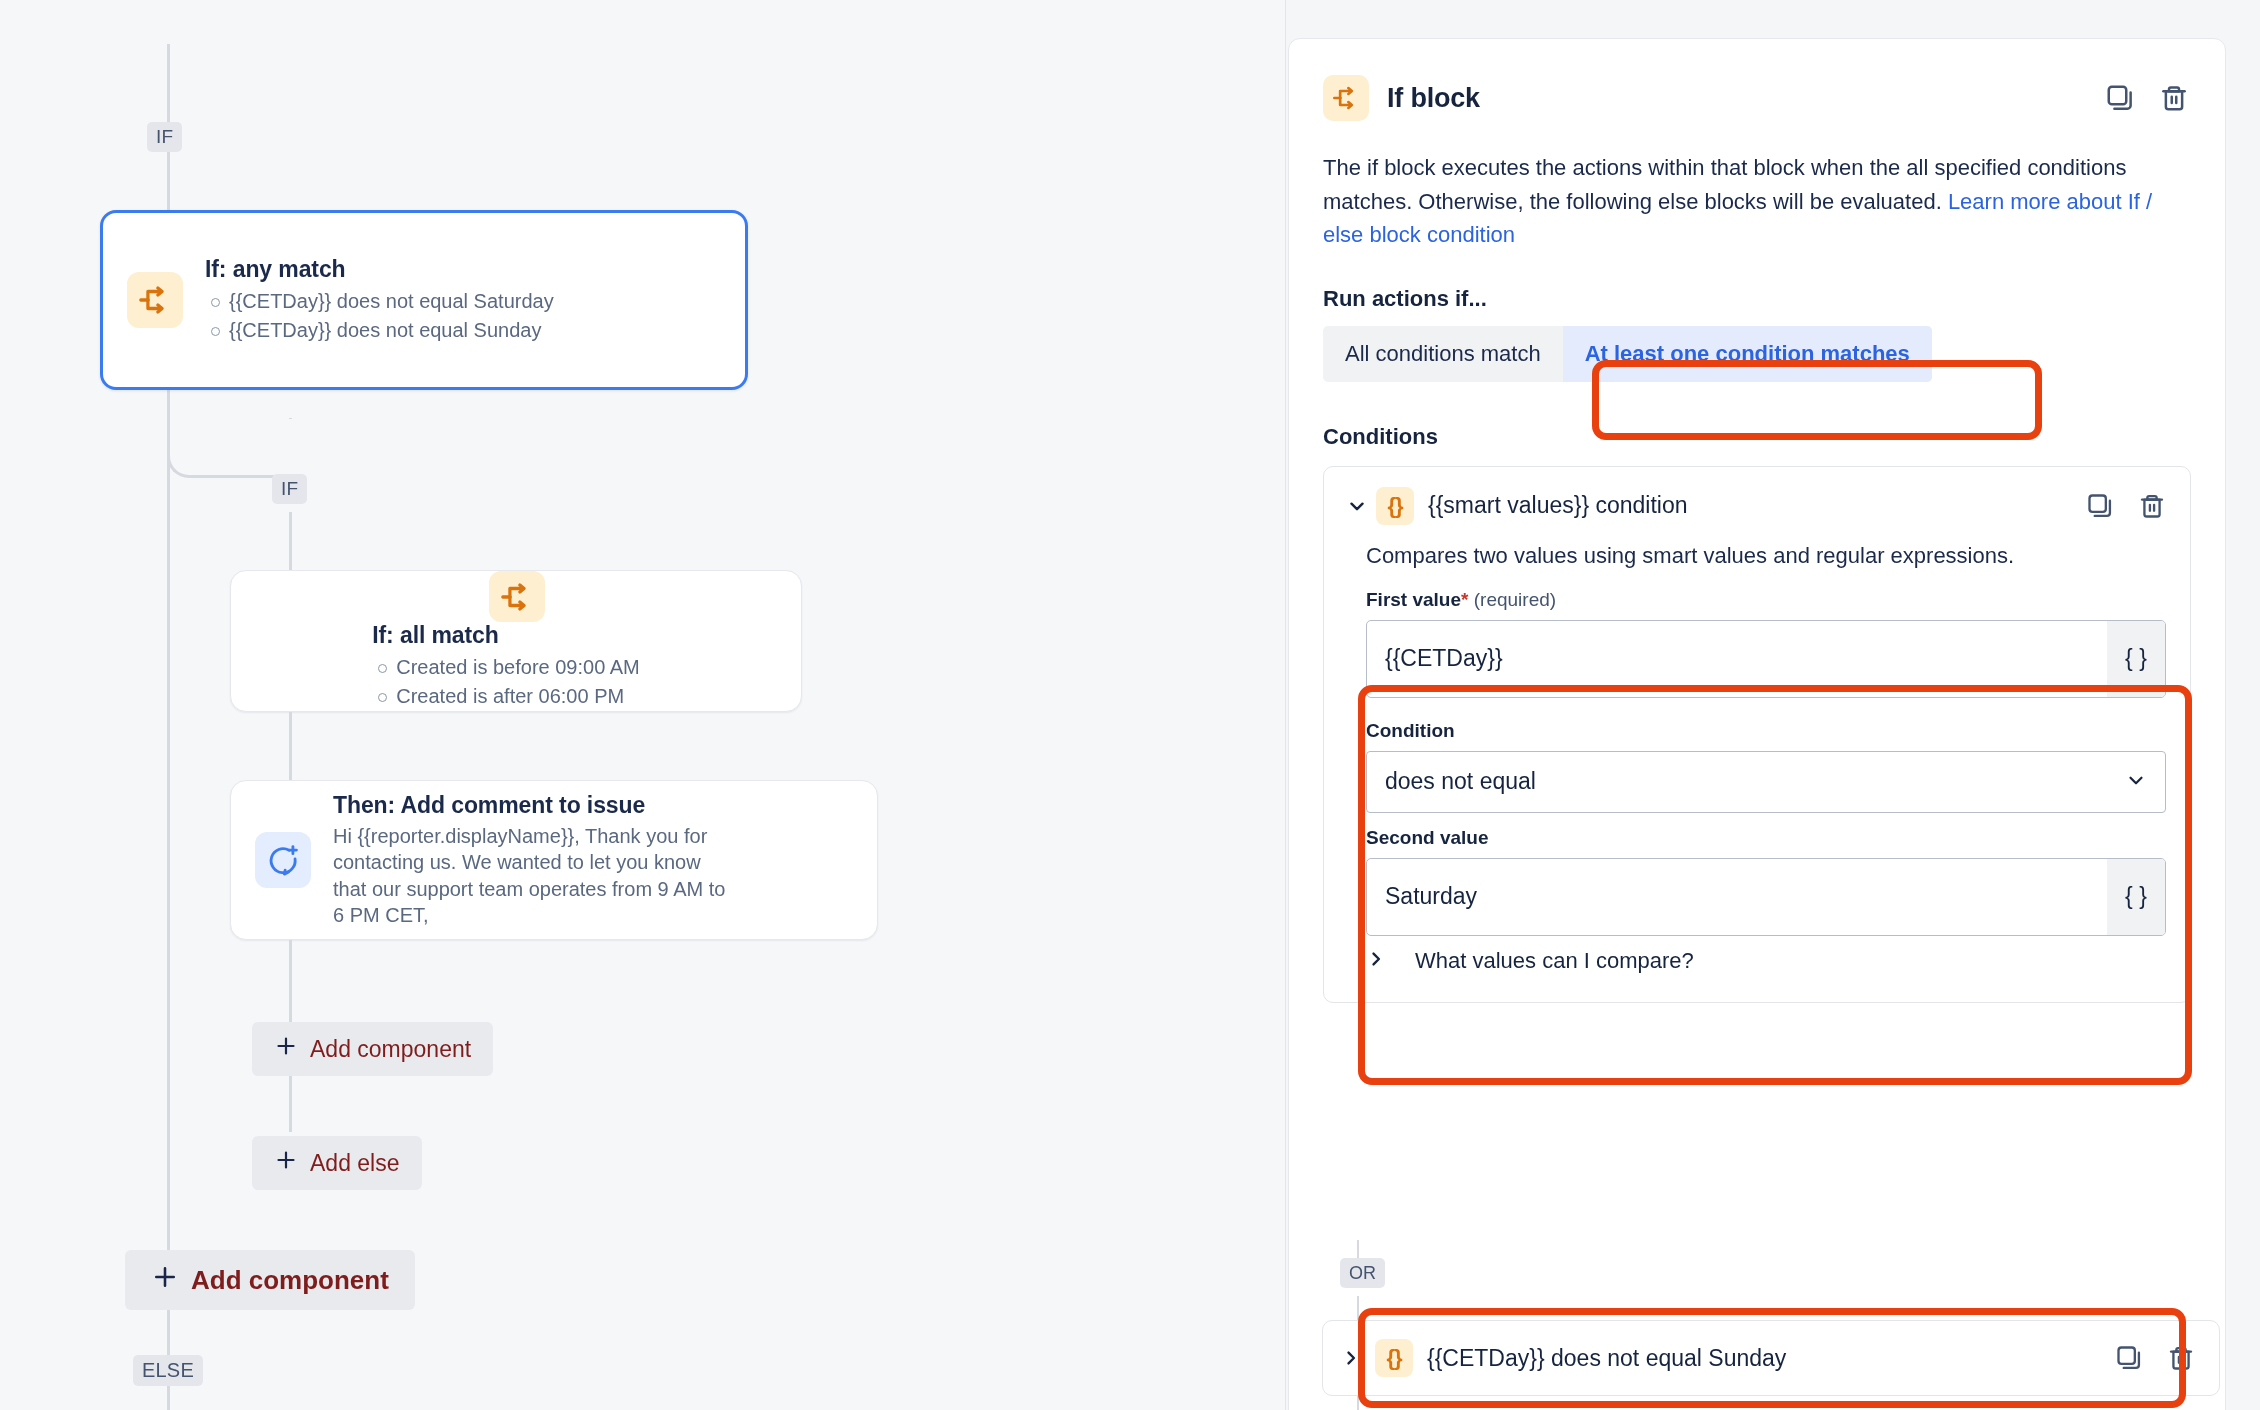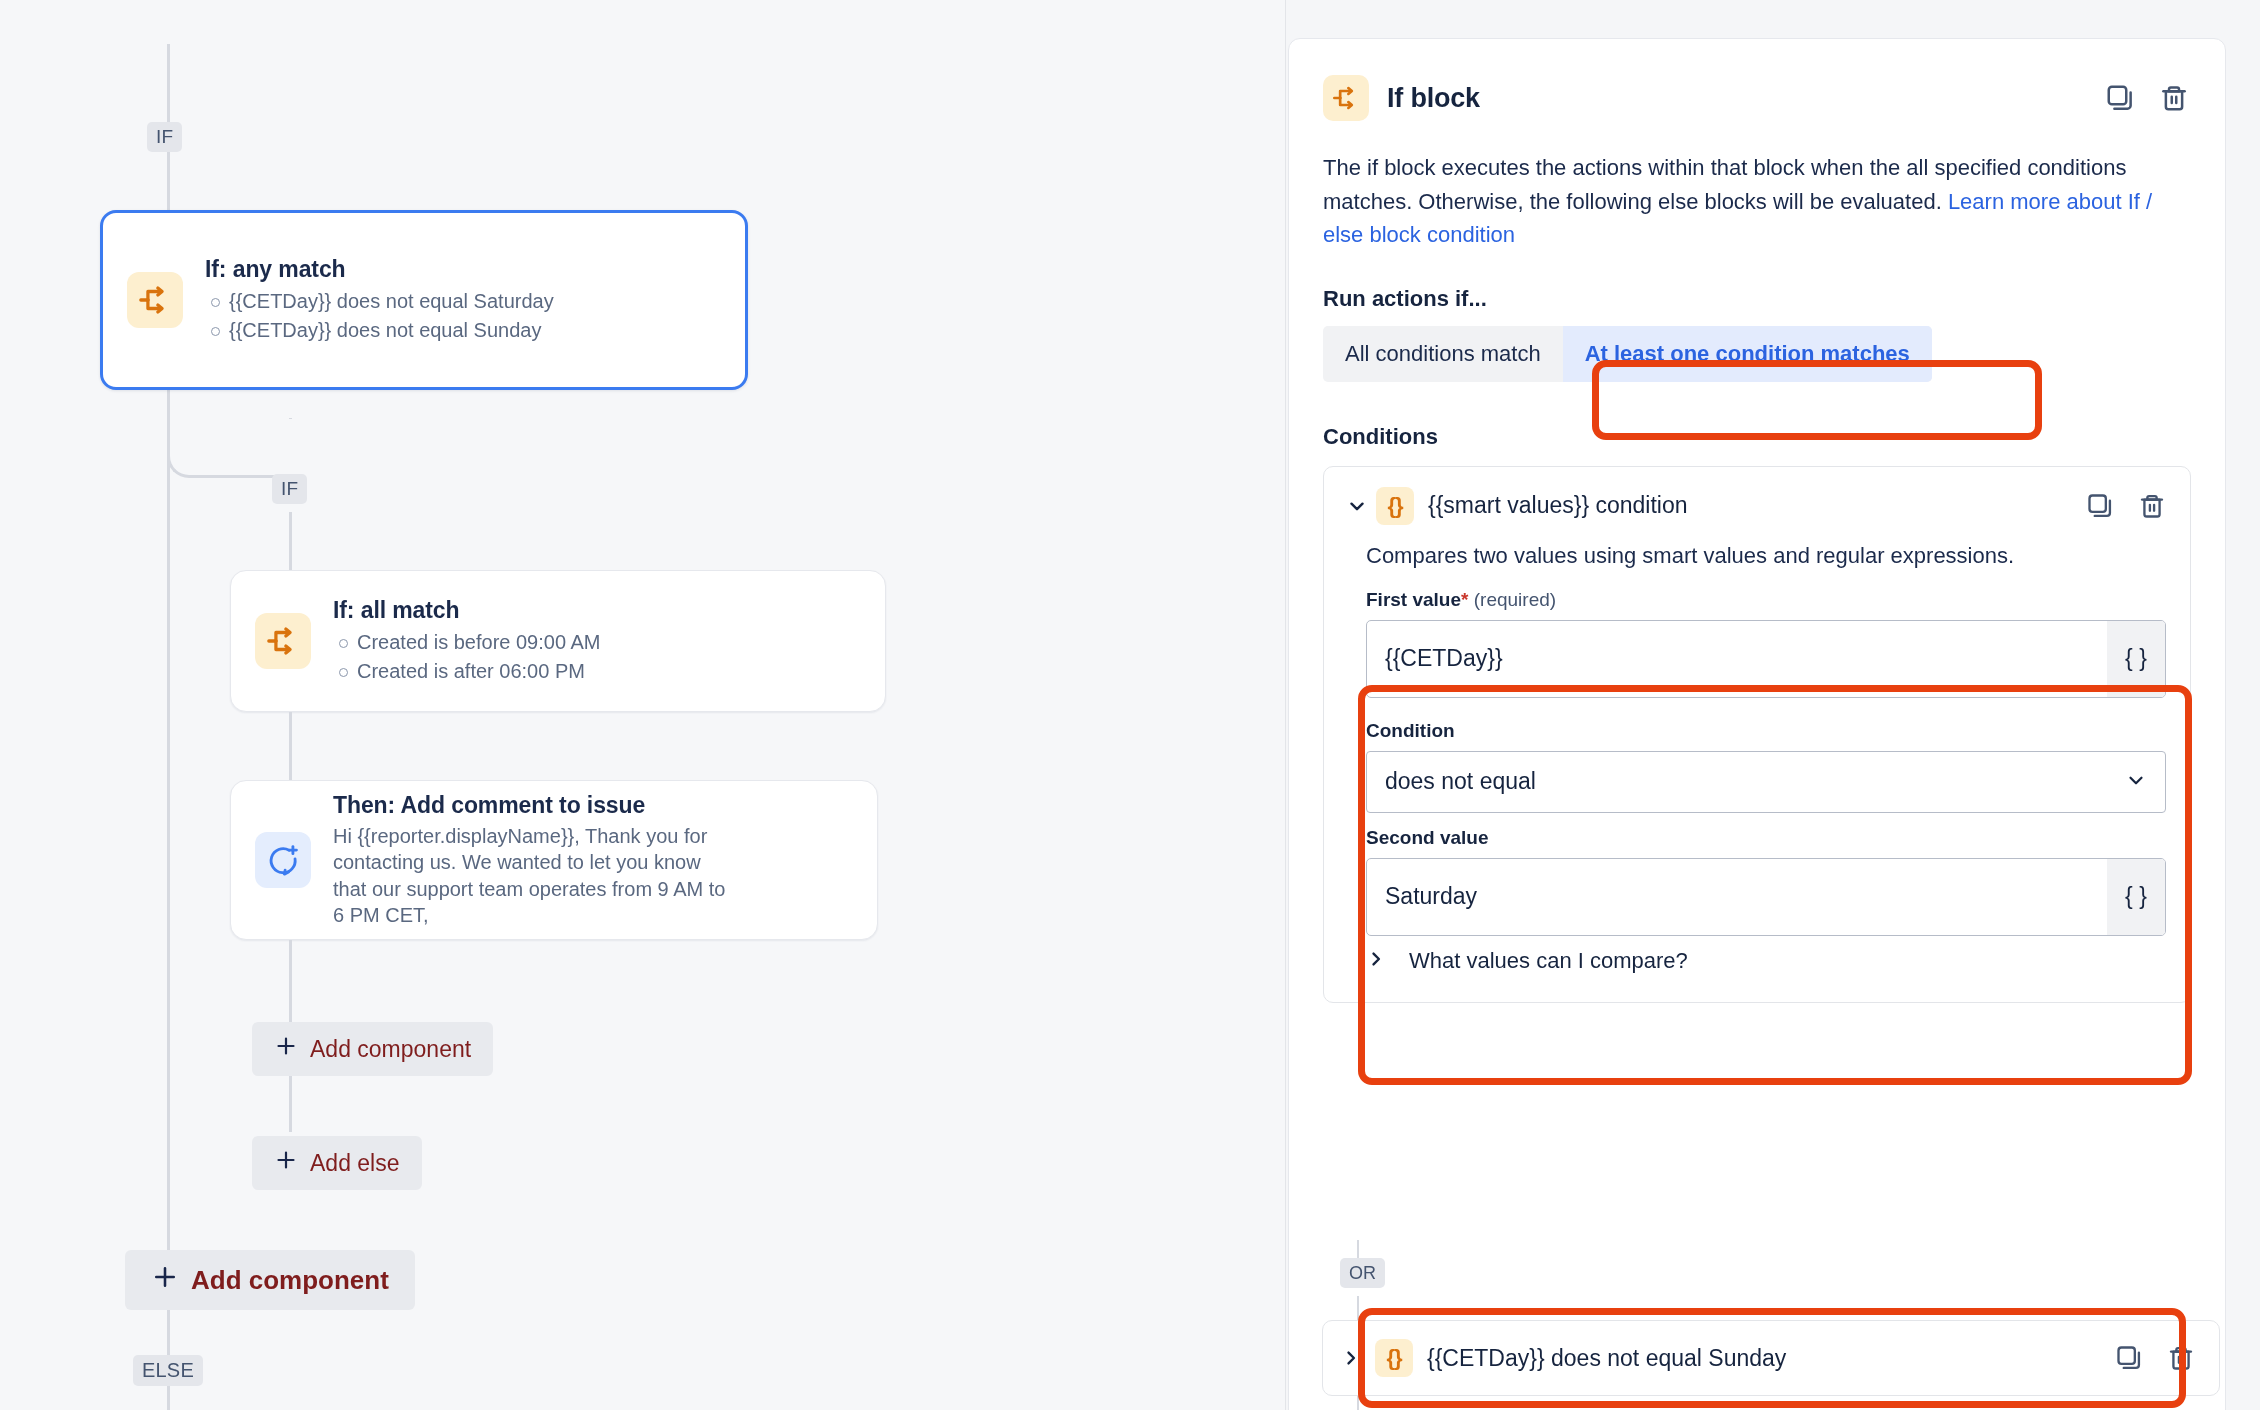--- a/index.html
+++ b/index.html
@@ -225,21 +225,21 @@
   }
   .select-wrap {
     border: 1px solid #B6BCC8; border-radius: 4px;
     height: 62px; display: flex; align-items: center;
     padding: 0 18px; background: #fff; margin-bottom: 14px;
     cursor: pointer;
   }
   .select-wrap .val { font-size: 23px; color: #16243F; flex: 1; }
 
   .expand-row {
-    display: flex; align-items: center; gap: 23px;
+    display: flex; align-items: center; gap: 29px;
     margin-top: 12px; cursor: pointer;
   }
   .expand-row .txt { font-size: 22px; color: #16243F; }
 
   .or-badge {
     position: absolute; left: 1340px; top: 1258px;
     background: #E4E6EB; color: #44546F;
     border-radius: 5px; font-size: 18px;
     padding: 6px 9px; line-height: 1;
   }
@@ -292,21 +292,21 @@
         <ul class="node-list">
           <li>{{CETDay}} does not equal Saturday</li>
           <li>{{CETDay}} does not equal Sunday</li>
         </ul>
       </div>
     </div>
 
     <div class="badge" style="left:272px; top:474px;">IF</div>
     <div class="conn conn-v" style="left:289px; top:512px; height:68px;"></div>
 
-    <div class="node" style="left:230px; top:570px; width:656px; height:142px;">
+    <div class="node" style="left:230px; top:570px; width:572px; height:142px;flex-direction:column;">
       <div class="node-icon icon-yellow">
         <svg width="34" height="34" viewBox="0 0 24 24" fill="none" stroke="#D9730D" stroke-width="2.3" stroke-linecap="round" stroke-linejoin="round">
           <path d="M2 12h5"></path>
           <path d="M7 12V6h9"></path>
           <path d="M7 12v6h9"></path>
           <path d="M14 3.5 17 6l-3 2.5"></path>
           <path d="M14 15.5 17 18l-3 2.5"></path>
         </svg>
       </div>
       <div class="node-body">

